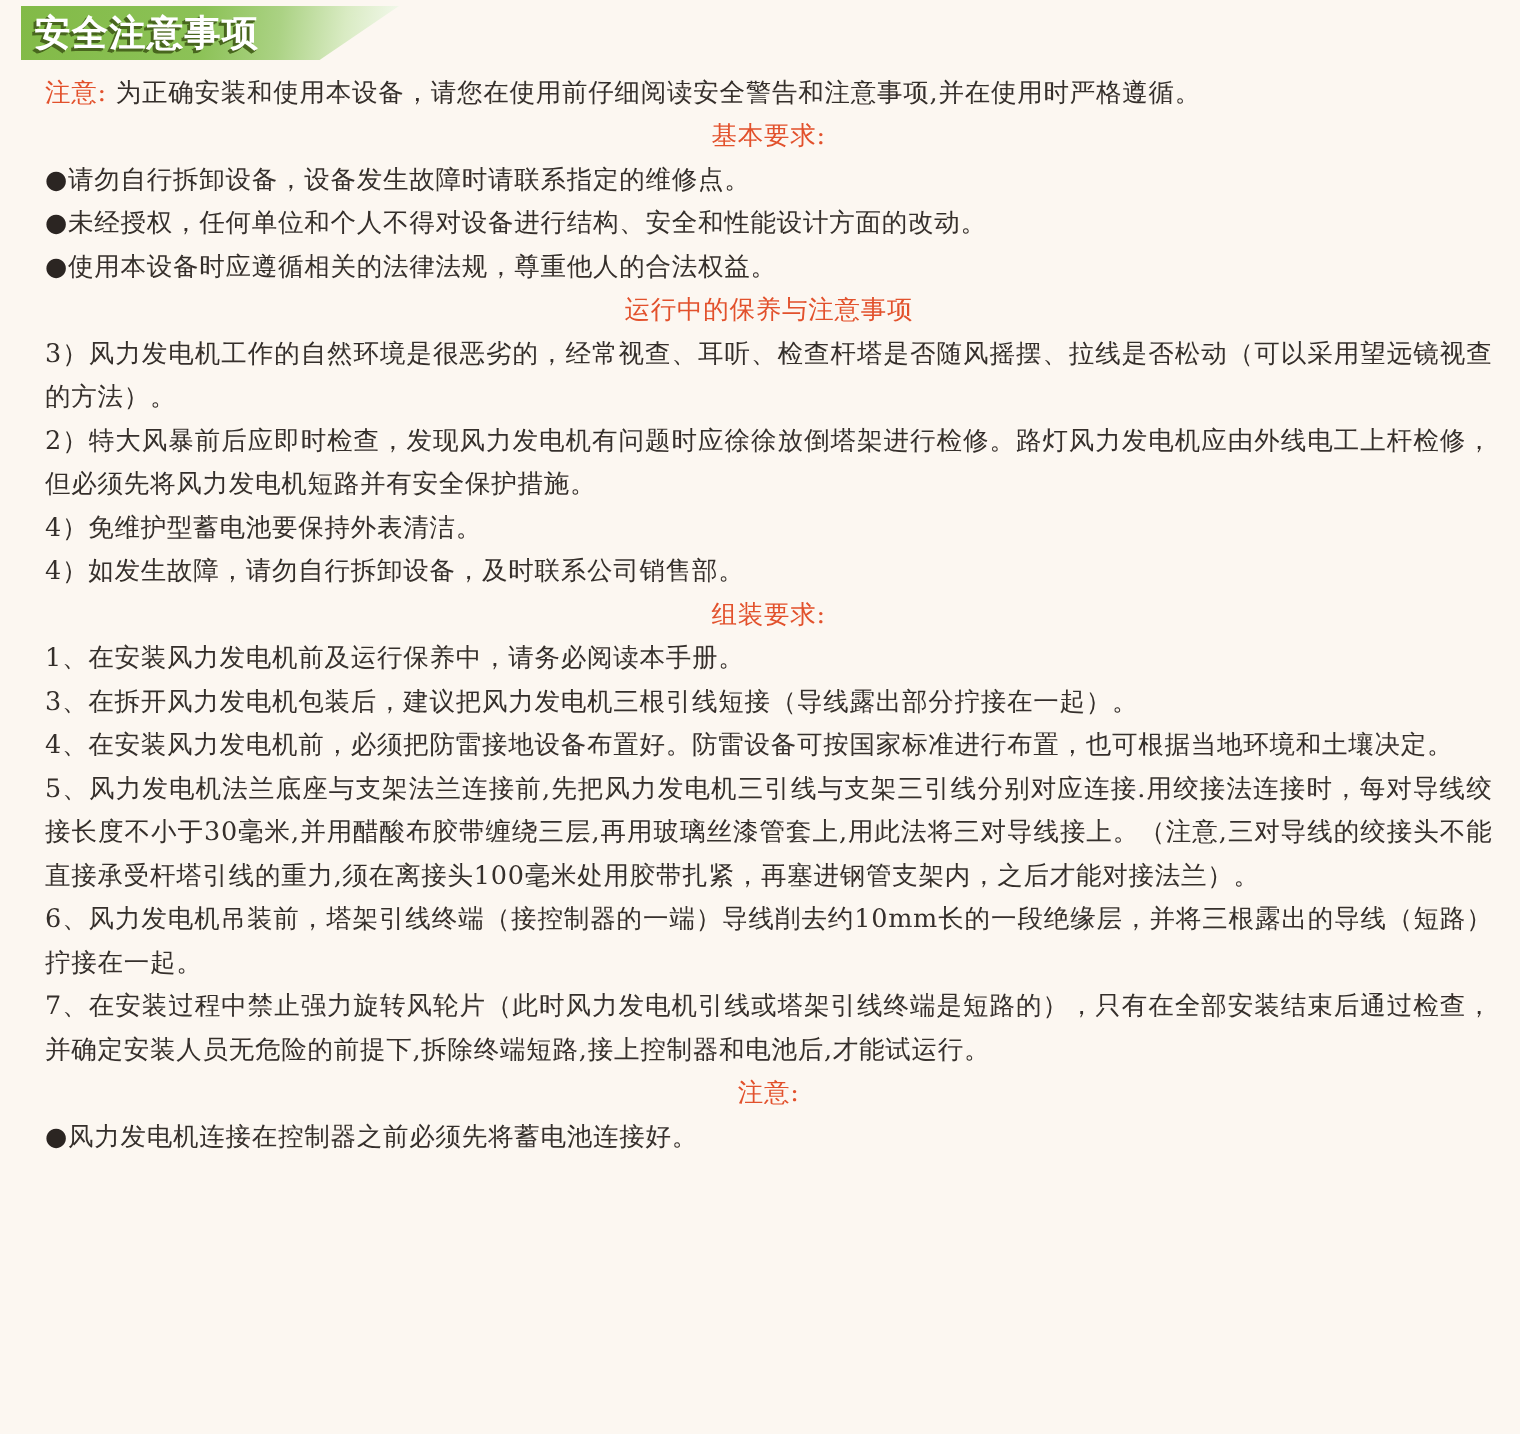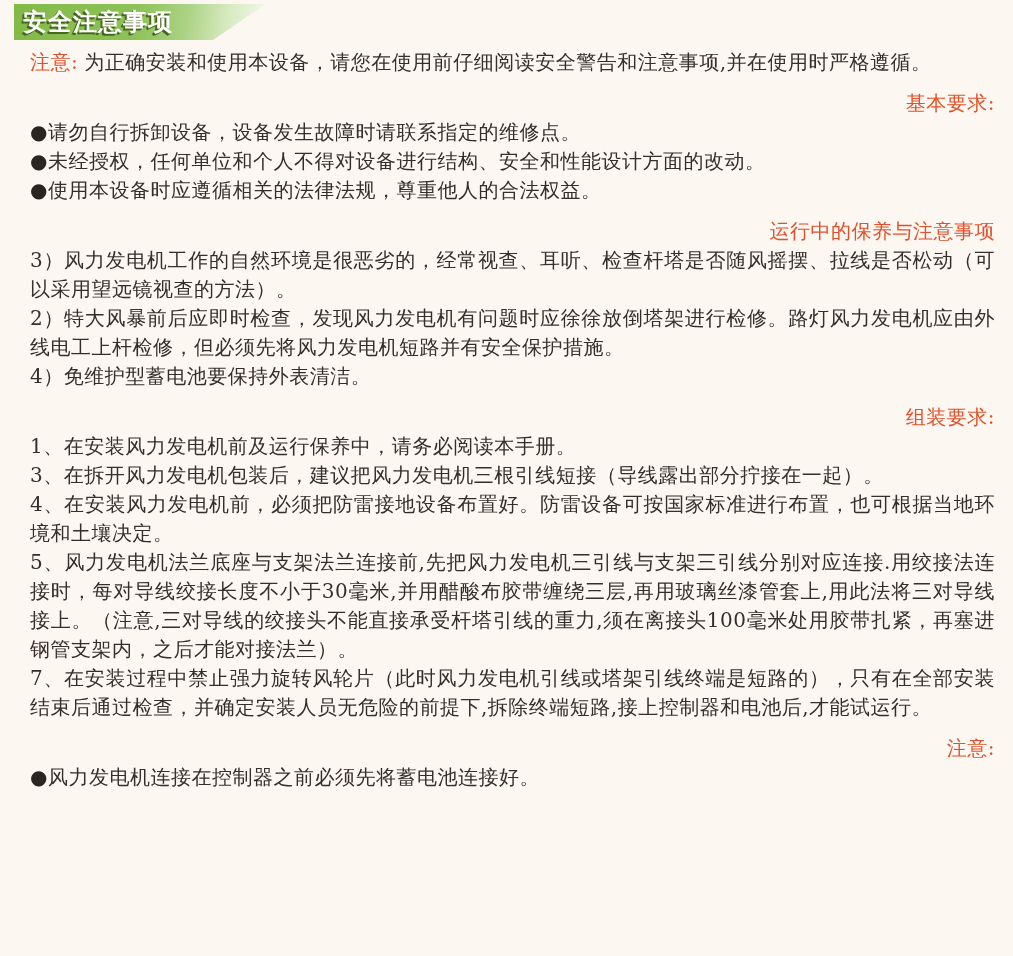--- a/index.html
+++ b/index.html
@@ -43,30 +43,29 @@
   .content {
     position: absolute;
     top: 48px;
     left: 0;
     width: 1013px;
     box-sizing: border-box;
     padding: 0 18px 0 30px;
   }
   .content p {
     margin: 0;
-    font-size: 20px;
+    font-size: 17px;
     line-height: 29px;
     color: #352f2b;
     letter-spacing: 0.5px;
     text-align: justify;
   }
   .content p.heading {
     color: #e2512c;
-    text-align: right;
-    margin-top: 12px;
+    text-align: center;
   }
   .content .inline-label {
     color: #e2512c;
     margin-right: 6px;
   }
   .content .bullet-glyph {
     color: #2b2522;
   }
 </style>
 </head>
@@ -79,22 +78,24 @@
   <div class="content">
       <p><span class="inline-label">注意:</span>为正确安装和使用本设备，请您在使用前仔细阅读安全警告和注意事项,并在使用时严格遵循。</p>
       <p class="heading">基本要求:</p>
       <p><span class="bullet-glyph">●</span>请勿自行拆卸设备，设备发生故障时请联系指定的维修点。</p>
       <p><span class="bullet-glyph">●</span>未经授权，任何单位和个人不得对设备进行结构、安全和性能设计方面的改动。</p>
       <p><span class="bullet-glyph">●</span>使用本设备时应遵循相关的法律法规，尊重他人的合法权益。</p>
       <p class="heading">运行中的保养与注意事项</p>
       <p>3）风力发电机工作的自然环境是很恶劣的，经常视查、耳听、检查杆塔是否随风摇摆、拉线是否松动（可以采用望远镜视查的方法）。</p>
       <p>2）特大风暴前后应即时检查，发现风力发电机有问题时应徐徐放倒塔架进行检修。路灯风力发电机应由外线电工上杆检修，但必须先将风力发电机短路并有安全保护措施。</p>
       <p>4）免维护型蓄电池要保持外表清洁。</p>
+      <p>4）如发生故障，请勿自行拆卸设备，及时联系公司销售部。</p>
       <p class="heading">组装要求:</p>
       <p>1、在安装风力发电机前及运行保养中，请务必阅读本手册。</p>
       <p>3、在拆开风力发电机包装后，建议把风力发电机三根引线短接（导线露出部分拧接在一起）。</p>
       <p>4、在安装风力发电机前，必须把防雷接地设备布置好。防雷设备可按国家标准进行布置，也可根据当地环境和土壤决定。</p>
       <p>5、风力发电机法兰底座与支架法兰连接前,先把风力发电机三引线与支架三引线分别对应连接.用绞接法连接时，每对导线绞接长度不小于30毫米,并用醋酸布胶带缠绕三层,再用玻璃丝漆管套上,用此法将三对导线接上。（注意,三对导线的绞接头不能直接承受杆塔引线的重力,须在离接头100毫米处用胶带扎紧，再塞进钢管支架内，之后才能对接法兰）。</p>
+      <p>6、风力发电机吊装前，塔架引线终端（接控制器的一端）导线削去约10mm长的一段绝缘层，并将三根露出的导线（短路）拧接在一起。</p>
       <p>7、在安装过程中禁止强力旋转风轮片（此时风力发电机引线或塔架引线终端是短路的），只有在全部安装结束后通过检查，并确定安装人员无危险的前提下,拆除终端短路,接上控制器和电池后,才能试运行。</p>
       <p class="heading">注意:</p>
       <p><span class="bullet-glyph">●</span>风力发电机连接在控制器之前必须先将蓄电池连接好。</p>
     </div>
 </div>
 
 </body></html>

